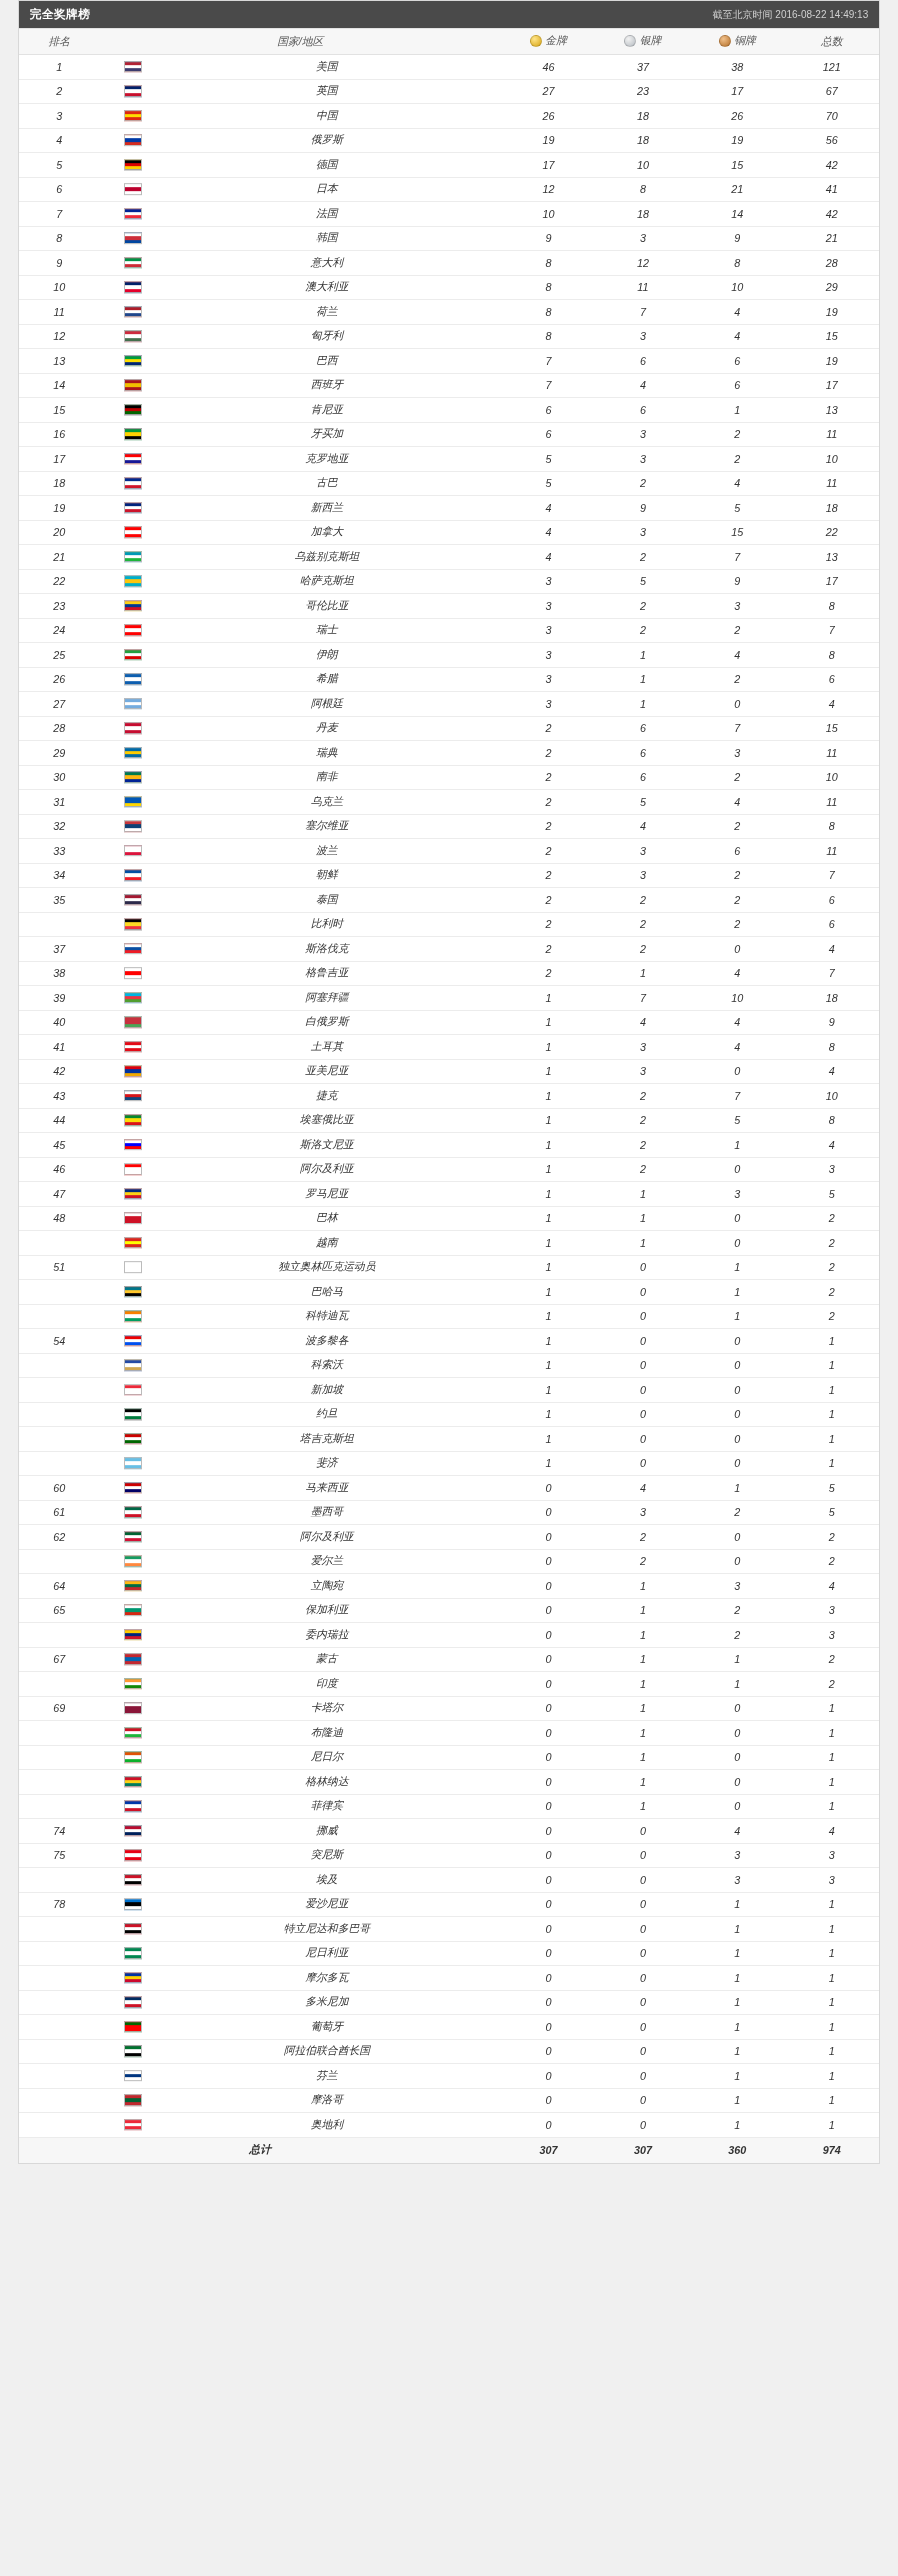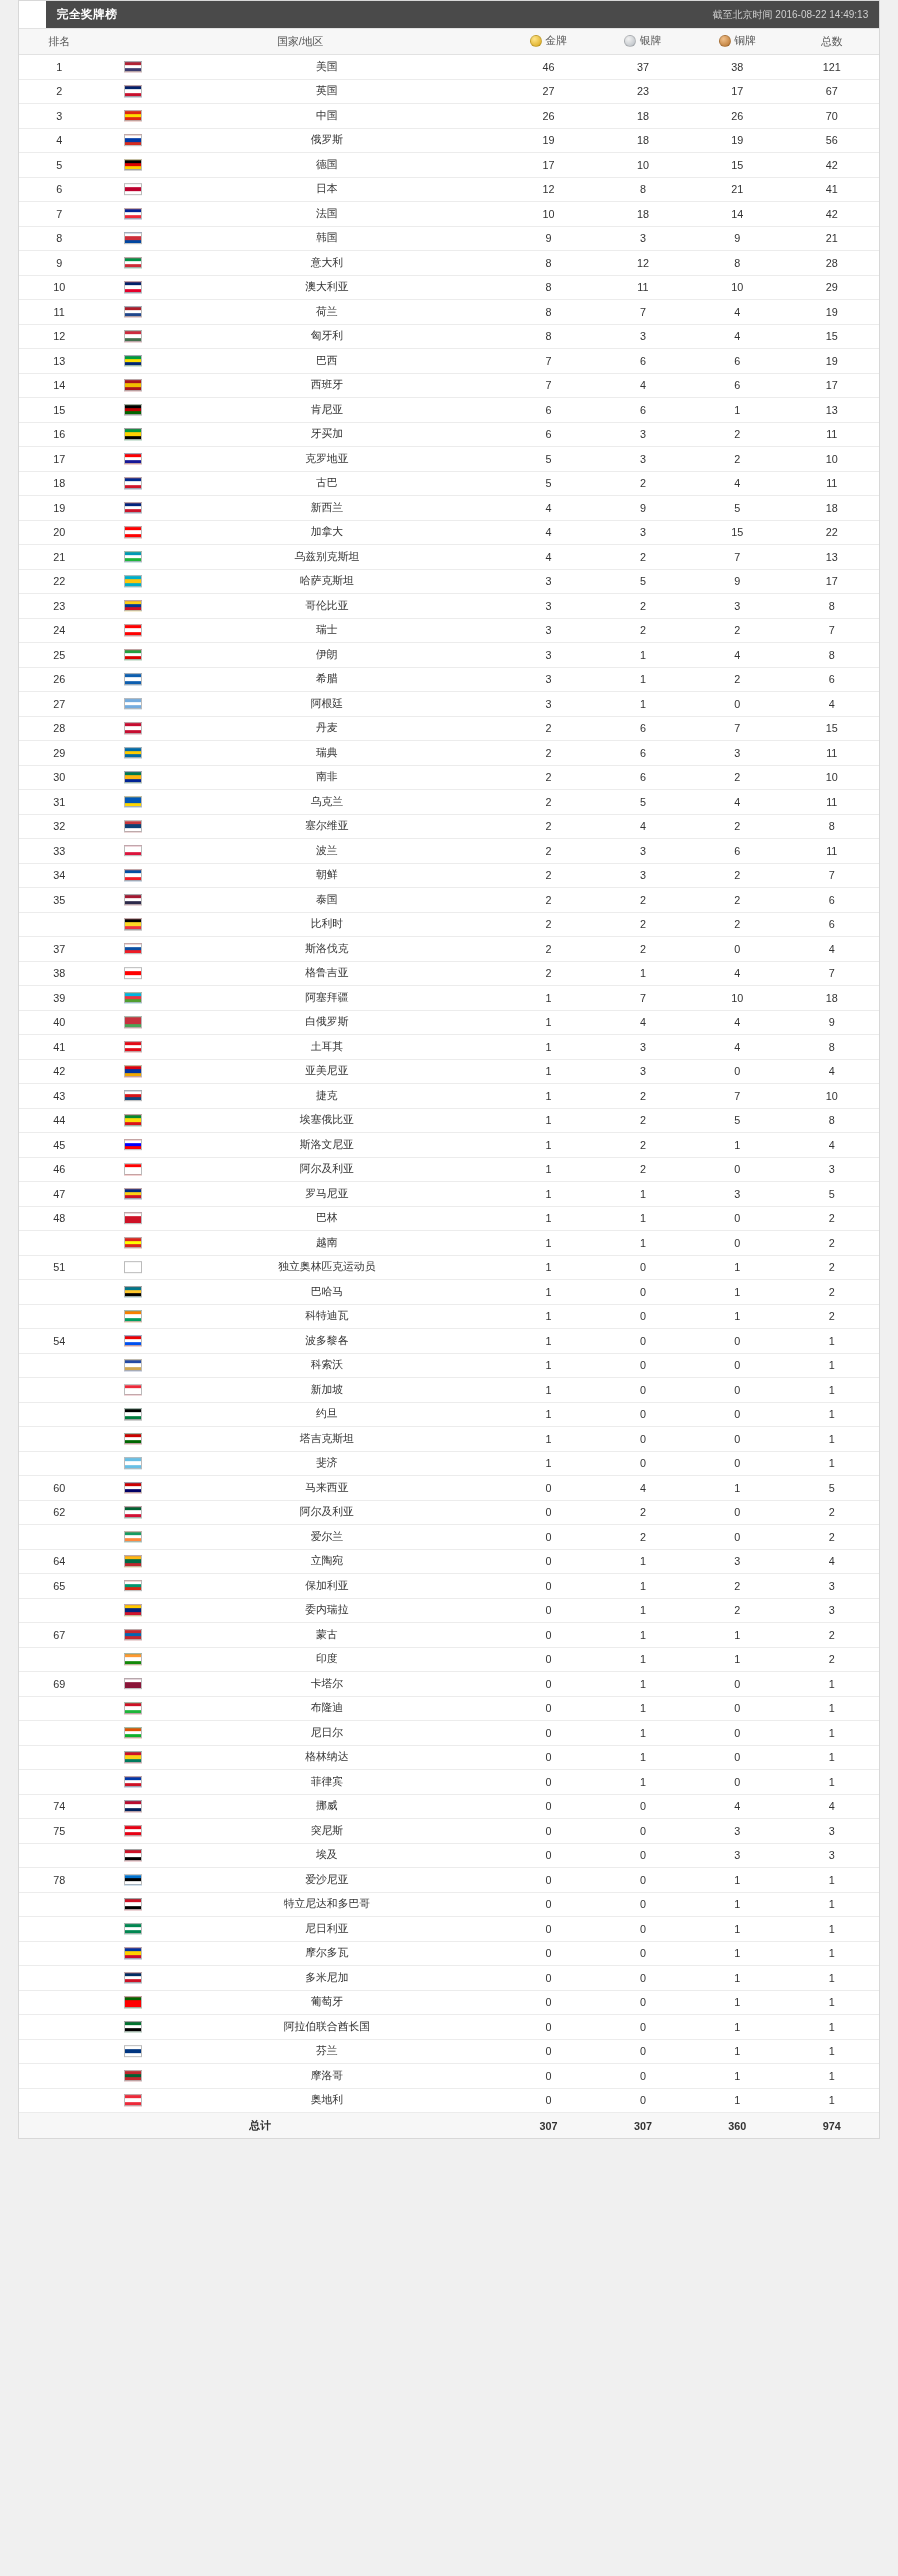--- a/index.html
+++ b/index.html
@@ -26,36 +26,36 @@
   }
   .titlebar {
     height: 27px;
     background: #4a4a4a;
     color: #ffffff;
     display: flex;
     align-items: center;
     justify-content: space-between;
     padding: 0 10.8px;
     box-sizing: border-box;
-    margin-left: 27px;
   }
   .titlebar .title {
     font-size: 11.7px;
     font-weight: bold;
     letter-spacing: 0.4px;
   }
   .titlebar .updated {
     font-size: 10px;
     color: #d0d0d0;
   }
   table.medals {
     width: 100%;
     border-collapse: collapse;
     font-size: 10.8px;
     color: #333;
+    font-style: italic;
   }
   table.medals thead th {
     background: #f7f7f7;
     border-top: 0.9px solid #e2e2e2;
     border-bottom: 0.9px solid #e2e2e2;
     height: 23px;
     font-weight: normal;
     color: #555;
     font-size: 10.8px;
   }
@@ -620,20 +620,28 @@
           </tr>
           <tr>
             <td class="col-rank">60</td>
             <td class="col-country country-cell"><span class="flag" style="background: linear-gradient(rgb(204, 0, 1) 0%, rgb(204, 0, 1) 33%, rgb(255, 255, 255) 33%, rgb(255, 255, 255) 66%, rgb(1, 0, 102) 66%, rgb(1, 0, 102) 100%);"></span><span>马来西亚</span></td>
             <td class="col-medal">0</td>
             <td class="col-medal">4</td>
             <td class="col-medal">1</td>
             <td class="col-total">5</td>
           </tr>
           <tr>
+            <td class="col-rank">61</td>
+            <td class="col-country country-cell"><span class="flag" style="background: linear-gradient(rgb(0, 104, 71) 0%, rgb(0, 104, 71) 33%, rgb(255, 255, 255) 33%, rgb(255, 255, 255) 66%, rgb(206, 17, 38) 66%, rgb(206, 17, 38) 100%);"></span><span>墨西哥</span></td>
+            <td class="col-medal">0</td>
+            <td class="col-medal">3</td>
+            <td class="col-medal">2</td>
+            <td class="col-total">5</td>
+          </tr>
+          <tr>
             <td class="col-rank">62</td>
             <td class="col-country country-cell"><span class="flag" style="background: linear-gradient(rgb(0, 98, 51) 0%, rgb(0, 98, 51) 33%, rgb(255, 255, 255) 33%, rgb(255, 255, 255) 66%, rgb(210, 16, 52) 66%, rgb(210, 16, 52) 100%);"></span><span>阿尔及利亚</span></td>
             <td class="col-medal">0</td>
             <td class="col-medal">2</td>
             <td class="col-medal">0</td>
             <td class="col-total">2</td>
           </tr>
           <tr>
             <td class="col-rank"></td>
             <td class="col-country country-cell"><span class="flag" style="background: linear-gradient(rgb(22, 155, 98) 0%, rgb(22, 155, 98) 33%, rgb(255, 255, 255) 33%, rgb(255, 255, 255) 66%, rgb(255, 136, 62) 66%, rgb(255, 136, 62) 100%);"></span><span>爱尔兰</span></td>

